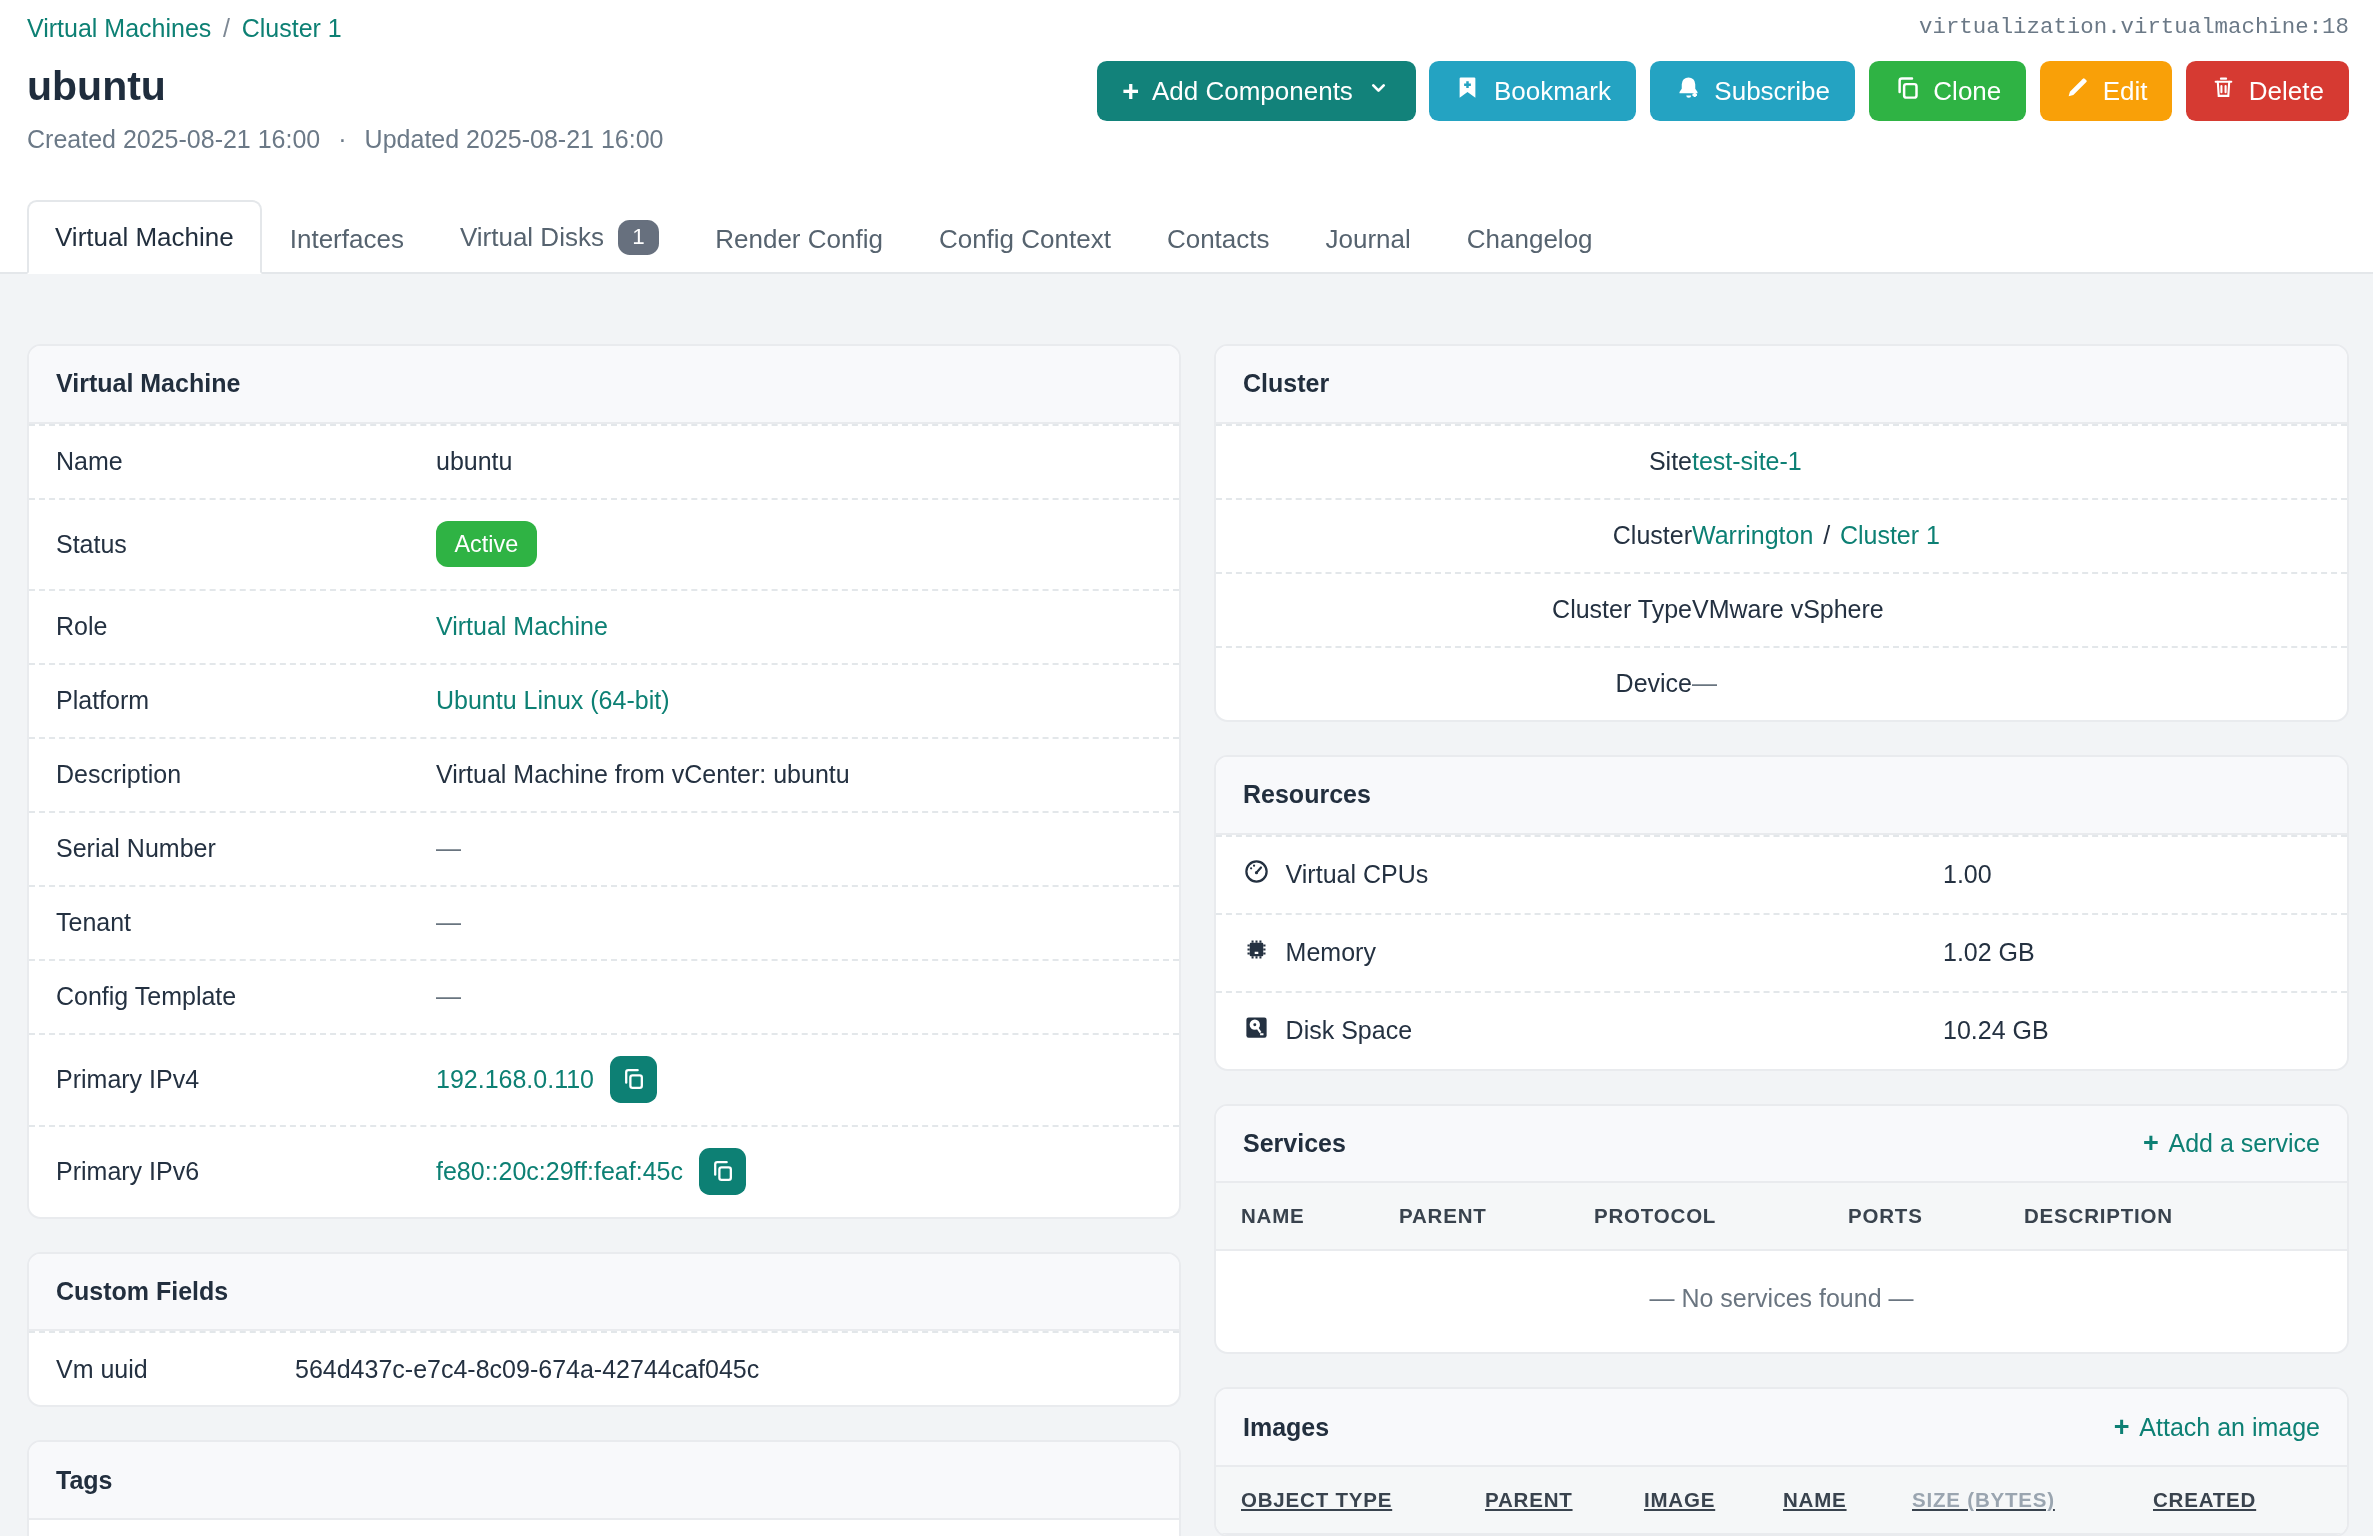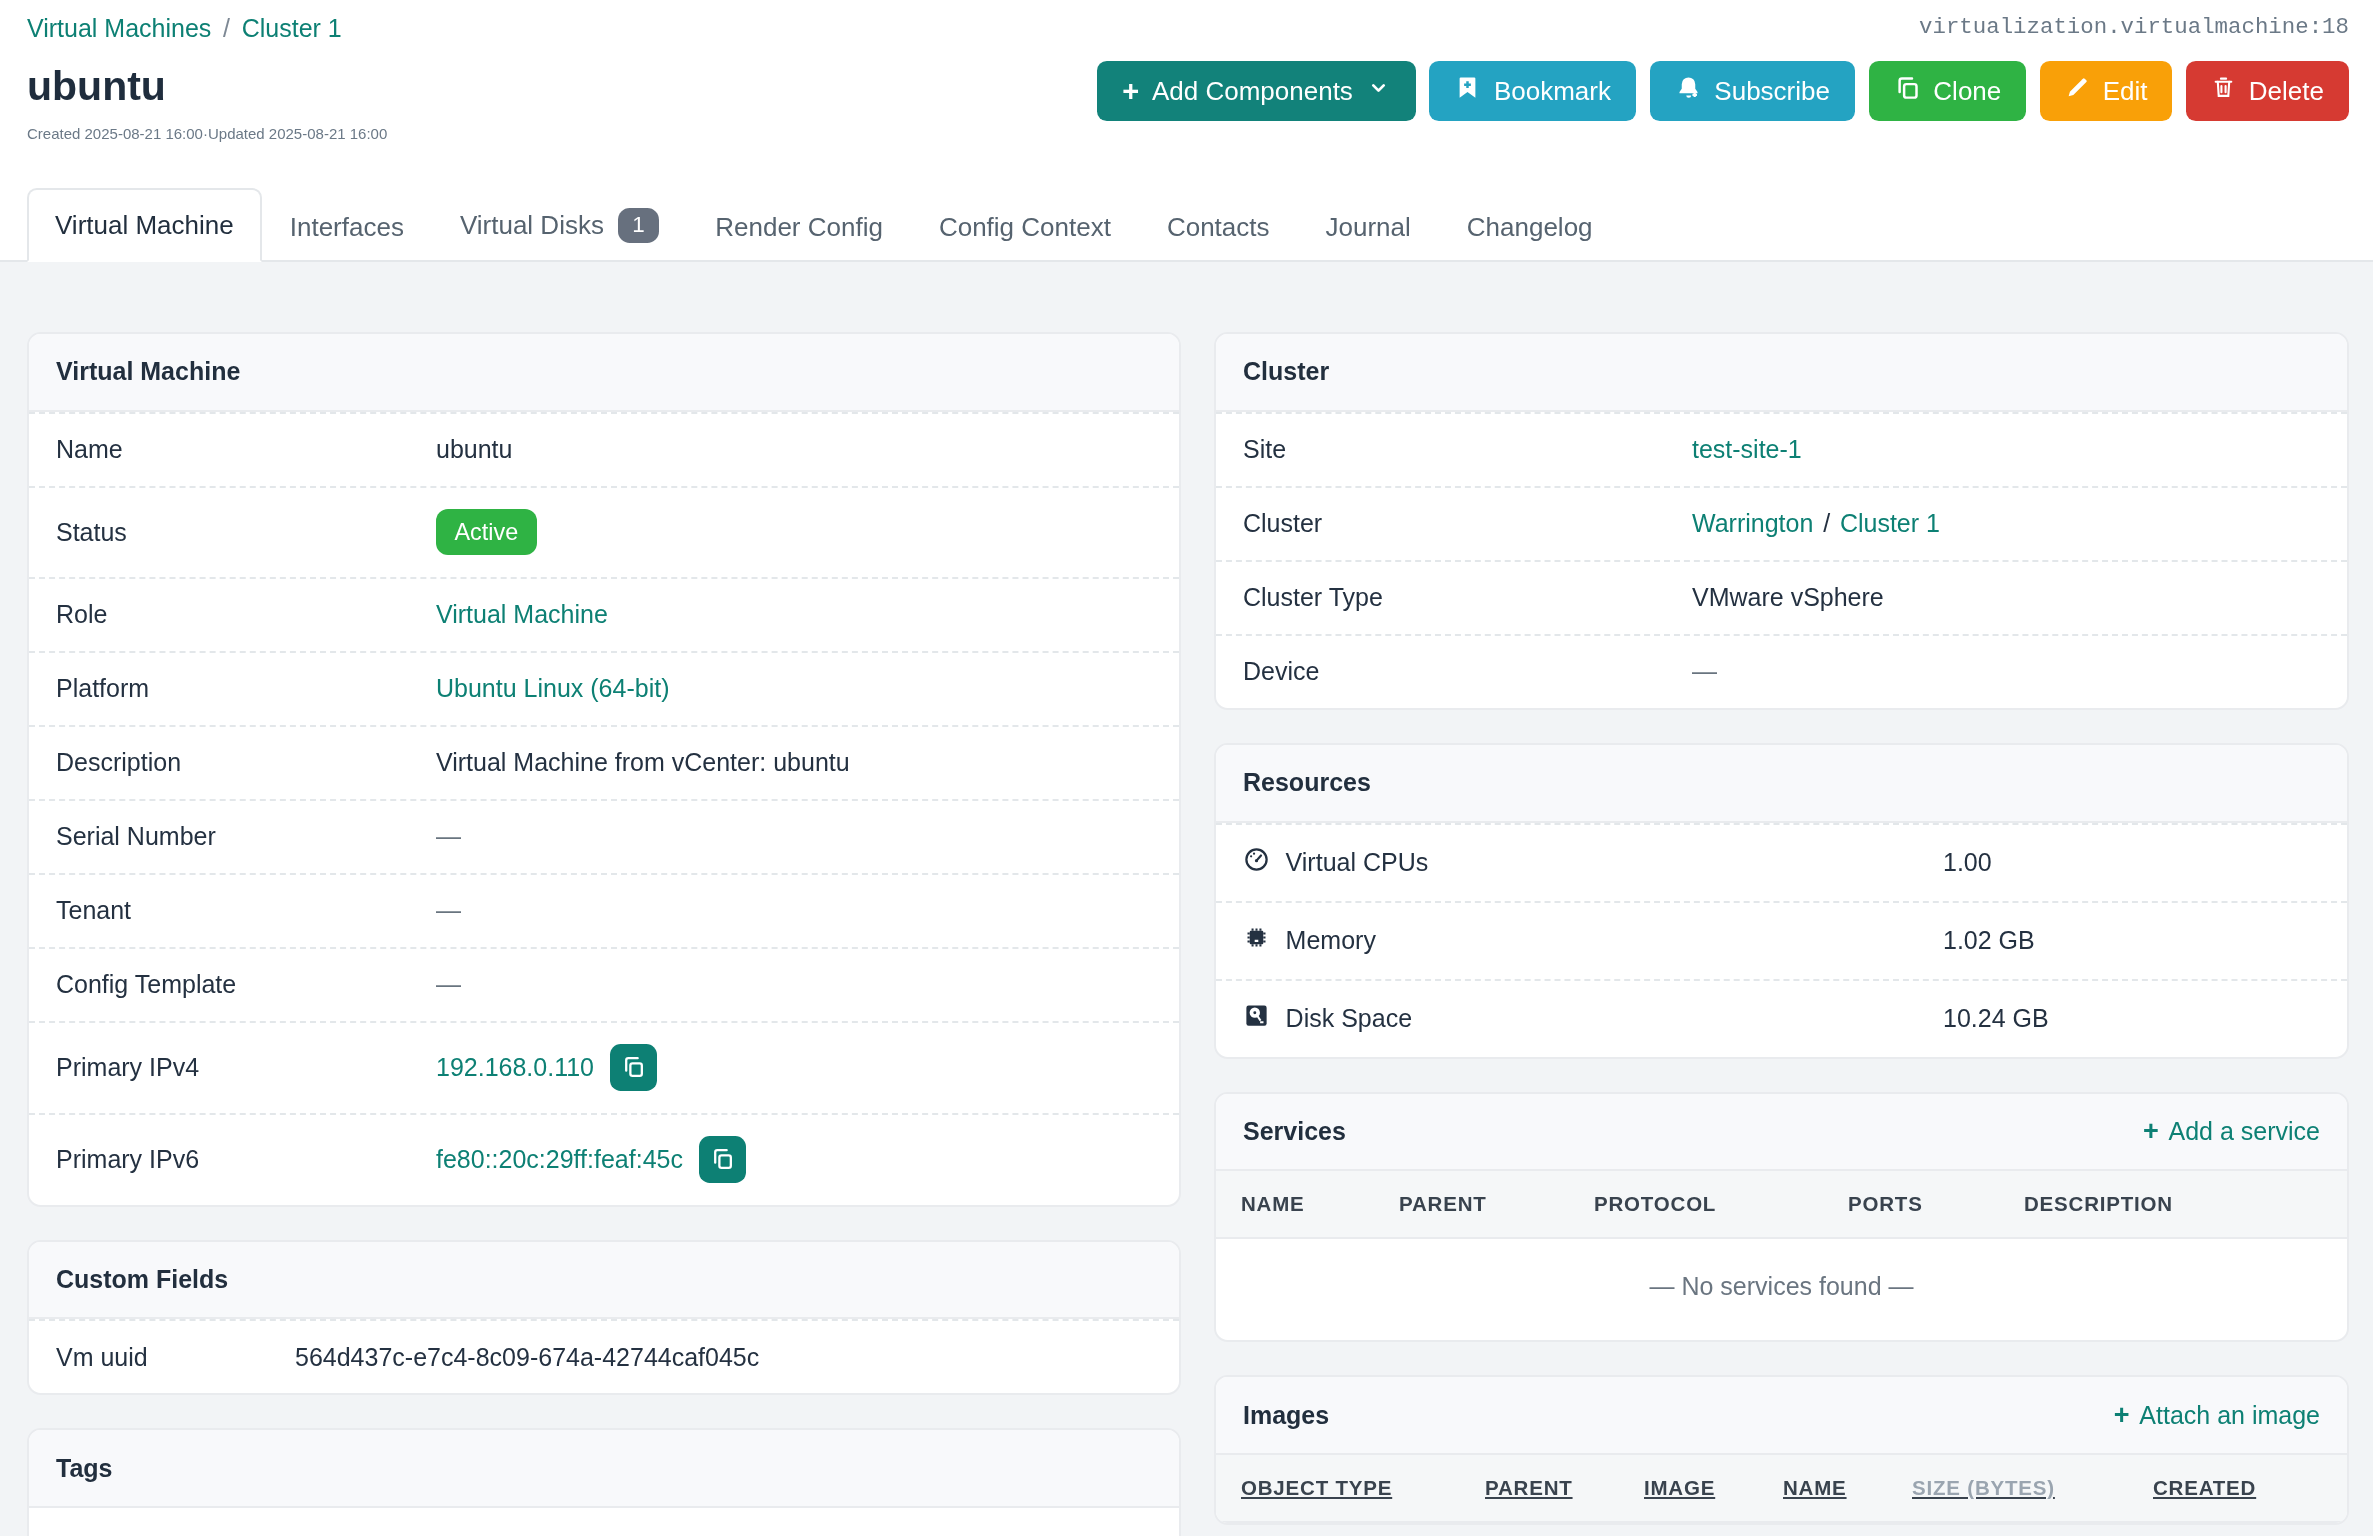--- a/index.html
+++ b/index.html
@@ -8,21 +8,21 @@
     font-family: "Liberation Sans", sans-serif;
     background: #ffffff;
     color: #243141;
   }
   
   .topbar { display: flex; justify-content: space-between; padding: 13.7px 25px 0 27px; }
   .crumbs { display: flex; align-items: center; gap: 11.7px; font-size: 25px; }
   .crumbs a { color: #0d8074; text-decoration: none; cursor: pointer; }
   .crumb-sep { color: #7d8894; }
   .page-title { font-size: 41px; font-weight: 700; color: #1f2d3d; margin-top: 21.5px; line-height: 1.1; }
-  .created-line { display: flex; gap: 0; font-size: 15px; color: #6b7987; margin-top: 15.6px; }
+  .created-line { display: flex; gap: 18px; font-size: 25px; color: #6b7987; margin-top: 15.6px; }
   .topbar-right { display: flex; flex-direction: column; align-items: flex-end; }
   .obj-ref { font-family: "Liberation Mono", "DejaVu Sans Mono", monospace; font-size: 22.4px; color: #6b7987; }
   .btn-row { display: flex; gap: 13.7px; margin-top: 21.5px; }
   .btn {
     display: inline-flex; align-items: center; gap: 12.7px;
     height: 60px; padding: 0 25px; border: none; border-radius: 9.8px;
     color: #fff; font-size: 26px; font-weight: 500; font-family: inherit;
     cursor: pointer; white-space: nowrap;
   }
   .btn svg { flex: none; }
@@ -62,21 +62,21 @@
   }
   .card-title { font-size: 25px; font-weight: 700; color: #222f3e; }
   .card-action { display: inline-flex; align-items: center; gap: 9.8px; font-size: 25px; color: #0d8074; text-decoration: none; cursor: pointer; }
   .card-action .plus-glyph { font-size: 27px; }
   
   .attr-row { display: flex; align-items: center; padding: 21.5px 27px; font-size: 25px; border-top: 2px dashed #e3e7ea; }
   .attr-row:first-child { border-top: none; }
   .attr-label { flex: none; color: #243141; }
   .w-vm  .attr-label { width: 380px; }
   .w-cf  .attr-label { width: 239px; }
-  .w-cl  .attr-label { width: 449px; }
+  .w-cl  .attr-label { width: 449px; text-align: right; }
   .attr-value { color: #243141; display: flex; align-items: center; }
   .dash { color: #69747f; }
   .lnk { color: #0d8074; text-decoration: none; cursor: pointer; }
   .lnk-sep { color: #243141; margin: 0 9.8px; }
   .badge-active {
     background: #2fb344; color: #fff; font-size: 23.4px; font-weight: 500;
     padding: 8.8px 18.5px; border-radius: 12px; line-height: 1.2;
   }
   .copy-btn {
     width: 47px; height: 47px; border: none; border-radius: 10.7px; background: #0d8074;

